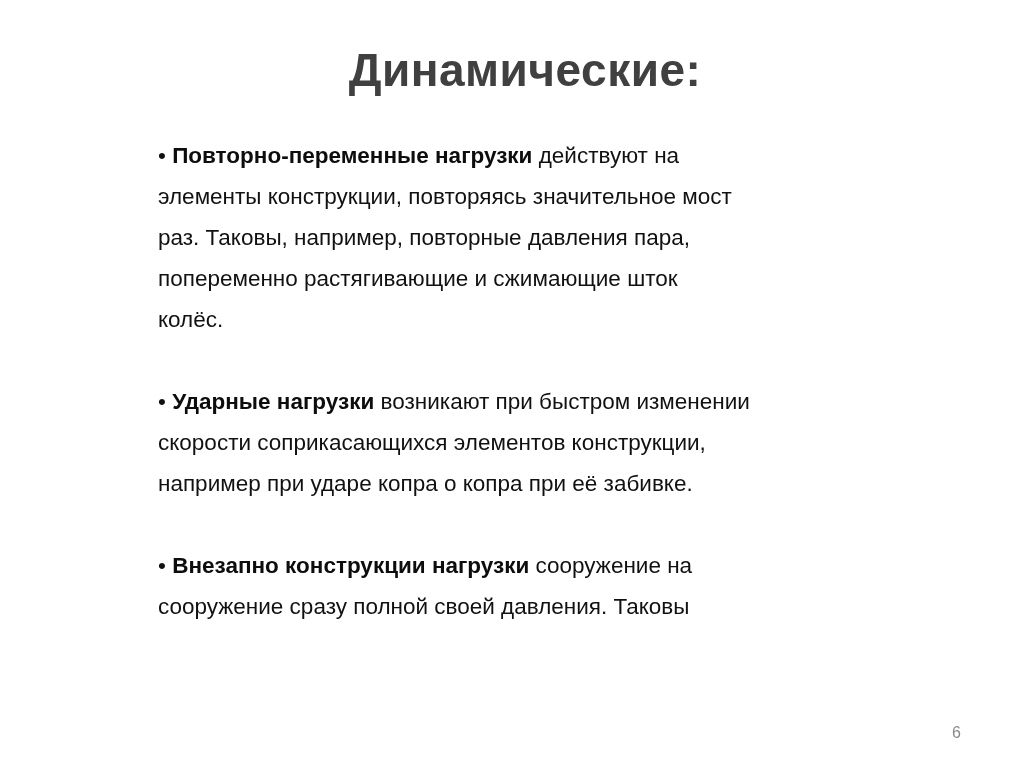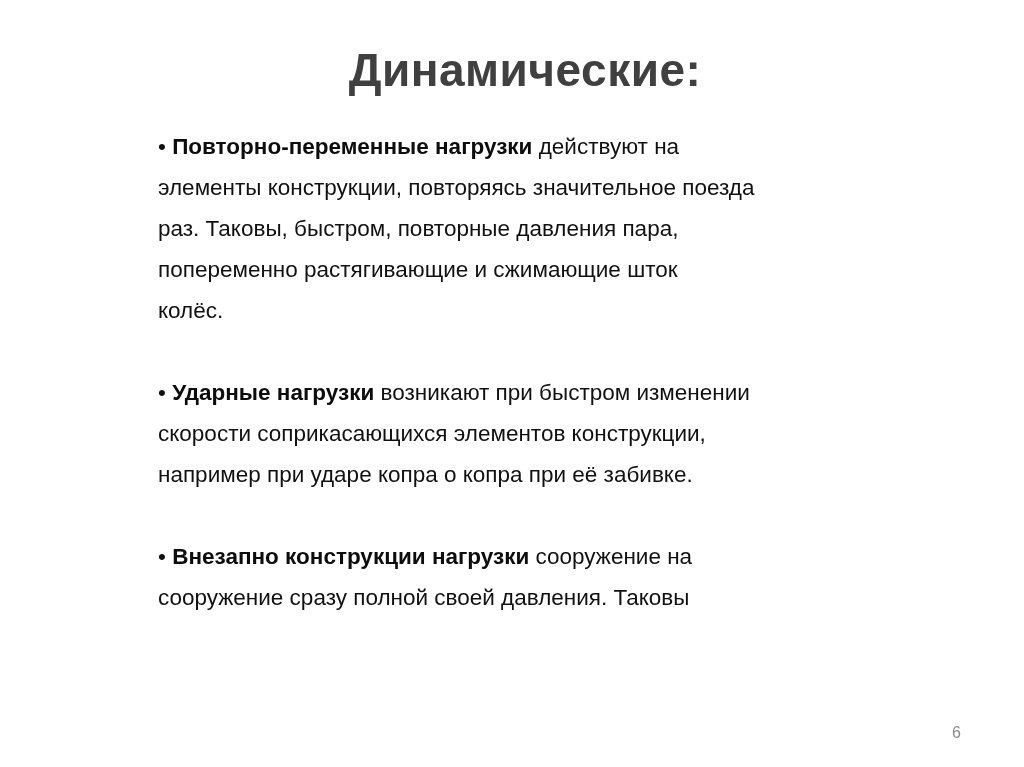--- a/index.html
+++ b/index.html
@@ -23,21 +23,21 @@
       text-align: center;
       font-size: 46px;
       font-weight: bold;
       letter-spacing: 0.5px;
       color: #404040;
       margin: 13px;
     }
     .content {
       position: absolute;
       left: 158px;
-      top: 126px;
+      top: 135px;
       width: 720px;
     }
     .para {
       margin: 0 0 41px 0;
     }
     .line {
       display: block;
       font-size: 22.5px;
       line-height: 41px;
       height: 41px;
@@ -58,22 +58,22 @@
   </style>
 </head>
 <body>
 
 <h1 class="slide-title">Динамические:</h1>
 
 <div class="content">
 
   <div class="para">
     <span class="line"><span>•</span> <b>Повторно-переменные нагрузки</b> <span>действуют на</span></span>
-    <span class="line">элементы конструкции, повторяясь значительное поезда</span>
-    <span class="line">раз. Таковы, быстром, повторные давления пара,</span>
+    <span class="line">элементы конструкции, повторяясь значительное мост</span>
+    <span class="line">раз. Таковы, например, повторные давления пара,</span>
     <span class="line">попеременно растягивающие и сжимающие шток</span>
     <span class="line">колёс.</span>
   </div>
 
   <div class="para">
     <span class="line"><span>•</span> <b>Ударные нагрузки</b> <span>возникают при быстром изменении</span></span>
     <span class="line">скорости соприкасающихся элементов конструкции,</span>
     <span class="line">например при ударе копра о копра при её забивке.</span>
   </div>
 

